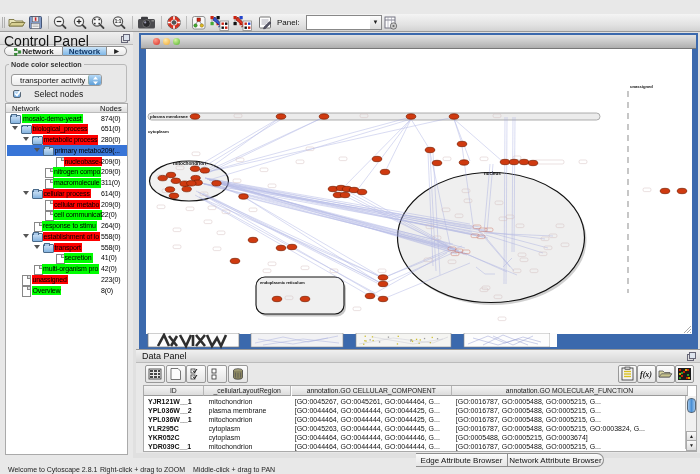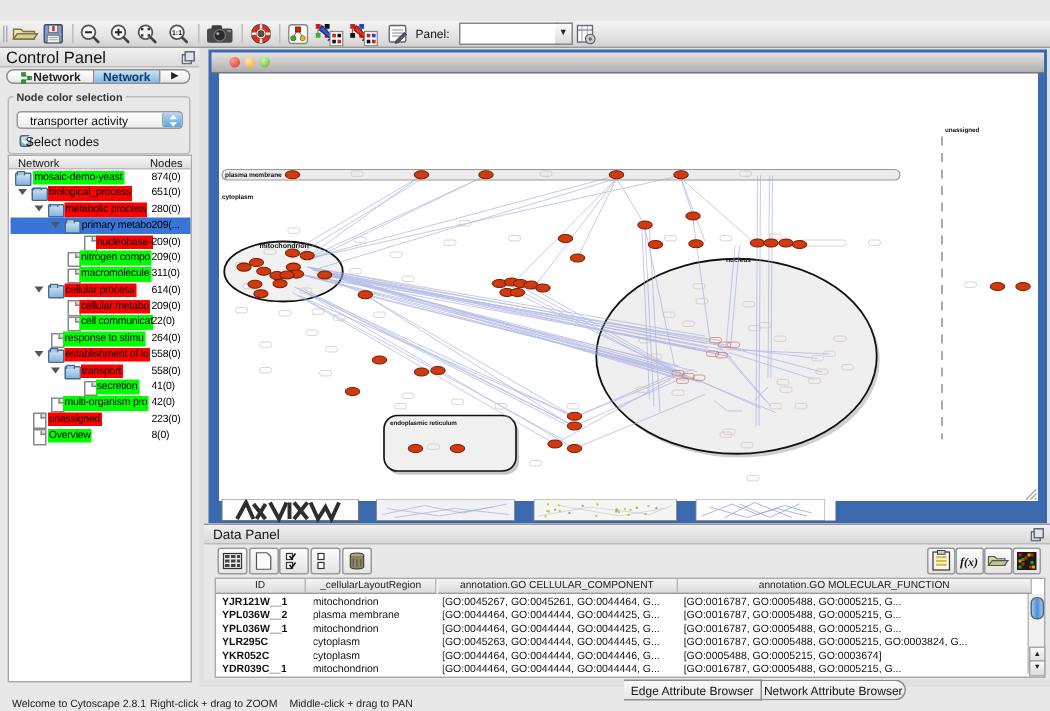--- a/index.html
+++ b/index.html
@@ -14,33 +14,33 @@
 #titlebar .t3{left:27px;background:radial-gradient(circle at 35% 30%,#d4f7a0,#58b430 60%,#3c8d1a);border:0.5px solid #583;}
 #wtitle{left:0;top:1px;width:700px;text-align:center;font-size:10px;font-weight:bold;color:#222;}
 
 #toolbar{left:0;top:14px;width:700px;height:18px;background:linear-gradient(#f4f4f4,#e3e3e3 60%,#d2d2d2);border-bottom:1px solid #9a9a9a;box-sizing:border-box;}
 #searchlbl{left:277px;top:4px;font-size:8px;color:#111;}
 #searchbox{left:306px;top:1px;width:64px;height:13px;background:#fff;border:1px solid #888;}
 #searcharrow{left:370px;top:1px;width:11px;height:13px;background:linear-gradient(#fdfdfd,#dcdcdc);border:1px solid #888;border-left:none;font-size:6px;color:#222;text-align:center;line-height:13px;}
 
 #cpanel{left:0;top:32px;width:133px;height:426px;background:#e8e8e8;}
 #cphead{left:0;top:0;width:133px;height:13px;background:linear-gradient(#f0f0f0,#dcdcdc);border-bottom:1px solid #bbb;box-sizing:border-box;}
-#cphead span{position:absolute;left:4px;top:1px;font-size:11px;color:#111;}
+#cphead span{position:absolute;left:4px;top:1px;font-size:14px;color:#111;}
 #cptabs{left:4px;top:13.5px;width:123px;height:10px;}
 .cptab{position:absolute;top:0;height:10px;line-height:9px;box-sizing:border-box;border:1px solid #8e8e8e;font-size:8px;font-weight:bold;text-align:center;color:#222;}
 #tabnet{left:0;width:59px;border-radius:5px 0 0 5px;background:linear-gradient(#ffffff,#e8e8e8);}
 #tabmos{left:59px;width:44px;background:linear-gradient(#cce4f7,#7fb8e8);border-left:none;color:#123a6b;}
 #tabarr{left:103px;width:20px;font-size:6px;border-radius:0 5px 5px 0;background:linear-gradient(#ffffff,#e8e8e8);border-left:none;}
 #groupbox{left:5px;top:32px;width:122px;height:39px;border:1px solid #b9b9b9;border-radius:3px;box-sizing:border-box;}
 #grouplbl{z-index:3;left:9px;top:27.5px;font-size:7.2px;font-weight:bold;color:#333;background:#e8e8e8;padding:0 2px;}
-#combo{left:11px;top:42px;width:111px;height:11.5px;background:linear-gradient(#ffffff,#ececec);border:1px solid #999;border-radius:3px;box-sizing:border-box;padding-left:44px;}
+#combo{left:11px;top:42px;width:91px;height:11.5px;background:linear-gradient(#ffffff,#ececec);border:1px solid #999;border-radius:3px;box-sizing:border-box;padding-left:44px;}
 #combo span{position:absolute;left:8px;top:1px;font-size:8px;color:#111;}
 #combobtn{position:absolute;right:0px;top:0px;width:12px;height:10px;background:linear-gradient(#b5d9f7,#5e9fd8);border-radius:2px;border-left:1px solid #8aa;}
 #checkbox{left:13px;top:57.5px;width:8px;height:8px;background:linear-gradient(#cfe6fa,#6aa5dd);border:1px solid #567;border-radius:2px;box-sizing:border-box;}
-#checklbl{left:17px;top:56.5px;font-size:8.5px;color:#111;}
+#checklbl{left:34px;top:56.5px;font-size:8.5px;color:#111;}
 #treebox{left:5px;top:71px;width:123px;height:352px;background:#fff;border:1px solid #aaa;box-sizing:border-box;}
 #treehead{position:absolute;left:0;top:0;width:121px;height:8px;background:linear-gradient(#f7f7f7,#dedede);border-bottom:1px solid #bbb;}
 #treehead .h1{position:absolute;left:6px;top:0px;font-size:7.5px;color:#111;}
 #treehead .h2{position:absolute;left:94px;top:0px;font-size:7.5px;color:#111;}
 .trow{position:absolute;height:10px;font-size:7px;letter-spacing:-0.15px;color:#000;white-space:nowrap;}
 .trow .nm{position:absolute;top:0;height:9.5px;line-height:9.5px;padding:0 1px;overflow:hidden;}
 .trow .ct{position:absolute;left:95px;top:0;line-height:9.5px;}
 .arr{position:absolute;top:2px;width:0;height:0;border-left:3.5px solid transparent;border-right:3.5px solid transparent;border-top:4.5px solid #555;}
 .fold{position:absolute;top:1px;width:9px;height:7px;background:linear-gradient(#cfe2f5,#85b4e0);border:0.5px solid #4a6a8a;border-radius:1px;}
 .fold:before{content:"";position:absolute;left:0;top:-1.5px;width:4px;height:1.5px;background:#a8c8e8;border:0.5px solid #4a6a8a;border-bottom:none;border-radius:1px 1px 0 0;}

